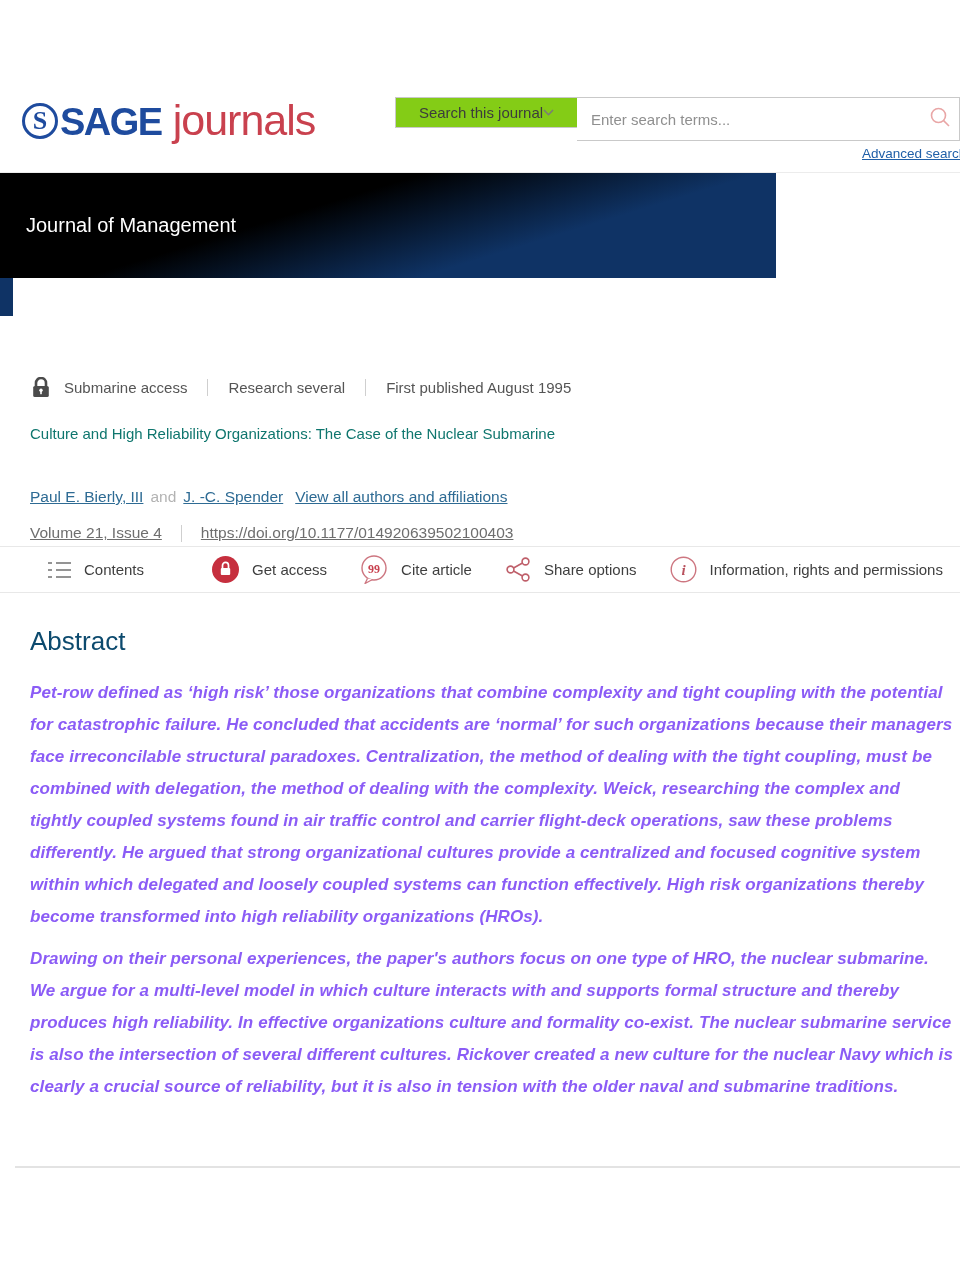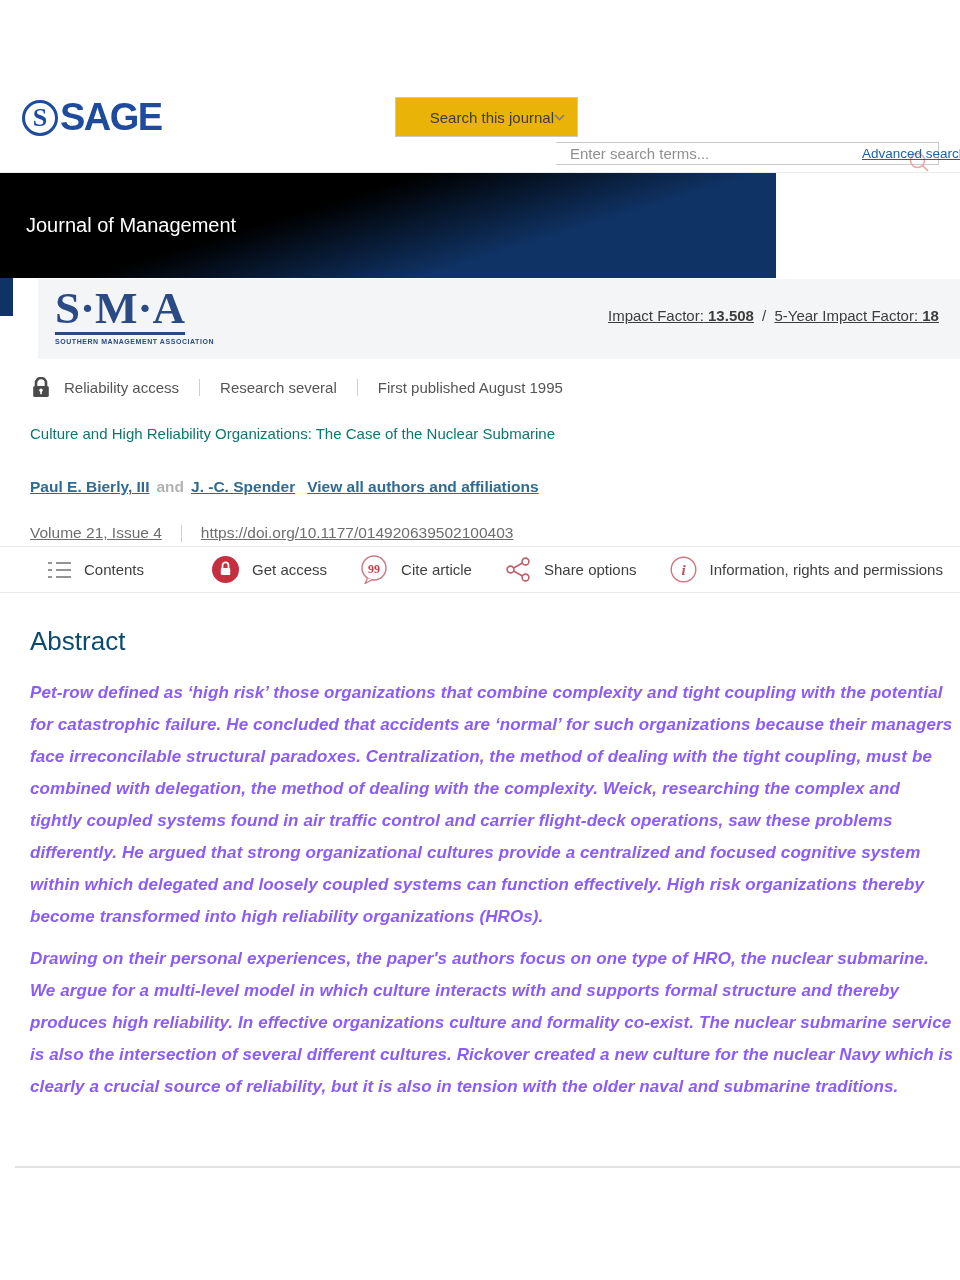--- a/index.html
+++ b/index.html
@@ -22,27 +22,27 @@
     align-self: center;
     width: 36px; height: 36px; border: 3px solid #1e4b9e; border-radius: 50%;
     display: inline-flex; align-items: center; justify-content: center;
     font-family: "Liberation Serif", serif; font-weight: 700; font-size: 26px; color: #1e4b9e;
     margin-right: 2px; line-height: 1;
   }
   .logo-sage { font-size: 38px; font-weight: 700; color: #1e4b9e; letter-spacing: -1.5px; }
   .logo-journals { font-size: 43px; font-weight: 400; color: #c9414e; margin-left: 11px; letter-spacing: -1px; }
 
   .scope-btn {
-    position: absolute; left: 395px; top: 97px; width: 183px; height: 40px;
-    background: #eab308; border: 1px solid #c9c9c9;
-    display: flex; align-items: center; justify-content: flex-end;
+    position: absolute; left: 395px; top: 97px; width: 183px; height: 31px;
+    background: #84cc16; border: 1px solid #c9c9c9;
+    display: flex; align-items: center; justify-content: center;
     padding: 0 12px; font-size: 15px; color: #3c3c3c; cursor: pointer;
     font-family: "Liberation Sans", sans-serif;
   }
-  .search-wrap { position: absolute; left: 556px; top: 97px; width: 383px; height: 23px; margin-top: 45px; }
+  .search-wrap { position: absolute; left: 577px; top: 97px; width: 383px; height: 44px; }
   .search-wrap input {
     width: 100%; height: 100%; border: 1px solid #c9c9c9; border-left: none;
     padding: 0 40px 0 14px; font-size: 15px; color: #333; outline: none;
     font-family: "Liberation Sans", sans-serif;
   }
   .search-wrap input::placeholder { color: #8f8f8f; }
   .magnifier { position: absolute; right: 9px; top: 9px; cursor: pointer; }
   .advanced {
     position: absolute; left: 862px; top: 146px; font-size: 13.5px;
     color: #1f5fa8; text-decoration: underline; white-space: nowrap; cursor: pointer;
@@ -86,22 +86,22 @@
   }
   .meta-row .lock { margin-right: 14px; display: inline-flex; }
   .vdiv { width: 1px; height: 17px; background: #cfcfcf; margin: 0 20px; }
 
   .article-title {
     position: absolute; left: 30px; top: 424px; width: 905px;
     font-size: 15px; font-weight: 400; color: #0f766e; line-height: 1.3;
   }
 
   .authors-row {
-    position: absolute; left: 30px; top: 478px;
-    display: flex; align-items: baseline; font-size: 15.5px; font-weight: bold;
+    position: absolute; left: 30px; top: 488px;
+    display: flex; align-items: baseline; font-size: 15.5px;
   }
   .authors-row a { color: #2e6b94; text-decoration: underline; cursor: pointer; }
   .authors-row .and { color: #b3b3b3; margin: 0 7px; }
   .authors-row .view-all { margin-left: 12px; }
 
   .volume-row {
     position: absolute; left: 30px; top: 524px;
     display: flex; align-items: center; font-size: 15.5px; color: #6e6e6e;
   }
   .volume-row a { color: #6e6e6e; text-decoration: underline; cursor: pointer; }
@@ -134,20 +134,21 @@
 </style>
 </head>
 <body>
 
 <div class="page">
 
   <header class="site-header">
     <div class="logo">
       <span class="logo-s">S</span>
       <span class="logo-sage">SAGE</span>
+      <span class="logo-journals">journals</span>
     </div>
 
     <button class="scope-btn">
       <span>Search this journal</span>
       <svg width="11" height="7" viewBox="0 0 11 7">
         <polyline points="1,1 5.5,5.7 10,1" fill="none" stroke="#7a7a7a" stroke-width="1.5"></polyline>
       </svg>
     </button>
 
     <div class="search-wrap">
@@ -159,42 +160,31 @@
     </div>
 
     <a class="advanced">Advanced search</a>
   </header>
 
   <div class="journal-banner">
     <span class="banner-title">Journal of Management</span>
   </div>
 
   <div class="navy-strip"></div>
-  <div class="society-card">
-    <div class="sma-logo">
-      <div class="sma-main">S·M·A</div>
-      <div class="sma-sub">SOUTHERN MANAGEMENT ASSOCIATION</div>
-    </div>
-    <div class="impact">
-      <a><span>Impact Factor:</span>&nbsp;<b>13.508</b></a>
-      <span class="sep">/</span>
-      <a><span>5-Year Impact Factor:</span>&nbsp;<b>18</b></a>
-    </div>
-  </div>
 
   <div class="meta-row">
     <span class="lock">
       <svg width="18" height="21" viewBox="0 0 18 21">
         <path d="M4 9V6a5 5 0 0 1 10 0v3" fill="none" stroke="#4b4b4b" stroke-width="2.6"></path>
         <rect x="1.2" y="9" width="15.6" height="11" rx="1.6" fill="#4b4b4b"></rect>
         <circle cx="9" cy="13.3" r="1.7" fill="#ffffff"></circle>
         <rect x="8.2" y="14" width="1.6" height="3.2" fill="#ffffff"></rect>
       </svg>
     </span>
-    <span>Reliability access</span>
+    <span>Submarine access</span>
     <span class="vdiv"></span>
     <span>Research several</span>
     <span class="vdiv"></span>
     <span>First published August 1995</span>
   </div>
 
   <h1 class="article-title">Culture and High Reliability Organizations: The Case of the Nuclear Submarine</h1>
 
   <div class="authors-row">
     <a>Paul E. Bierly, III</a>

